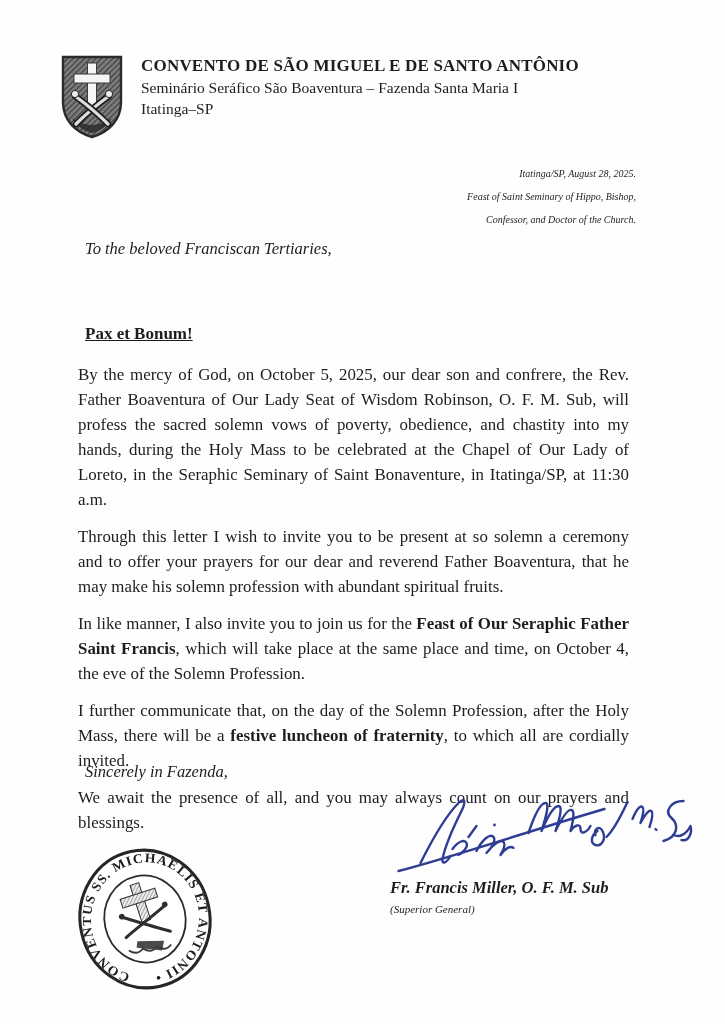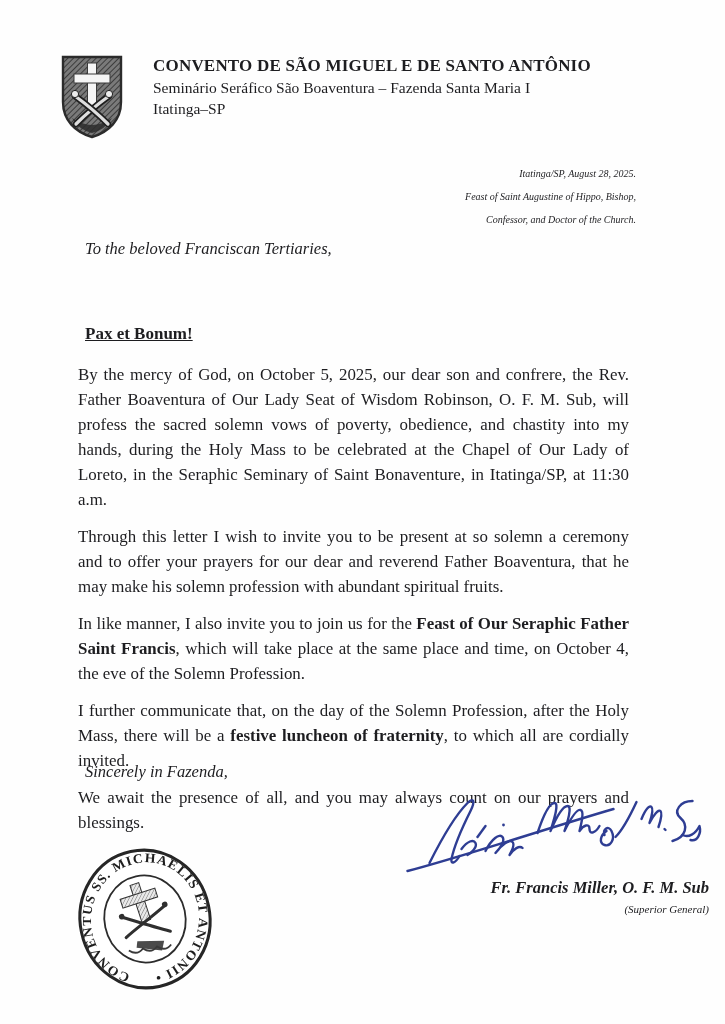--- a/index.html
+++ b/index.html
@@ -5,39 +5,39 @@
   html,body{margin:0;padding:0;background:#ffffff;}
   .page{
     position:relative;
     width:725px;height:1024px;
     background:#fefefe;
     color:#1d1d20;
     font-family:"Liberation Serif","DejaVu Serif",serif;
     overflow:hidden;
   }
   
-  .letterhead{position:absolute;top:54px;left:60px;right:60px;display:flex;gap:29px;align-items:flex-start;}
+  .letterhead{position:absolute;top:54px;left:60px;right:60px;display:flex;gap:17px;align-items:flex-start;}
   .shield{width:64px;height:86px;flex:none;}
   .lh-text{padding-top:1px;}
   .lh-title{font-weight:700;font-size:17px;letter-spacing:.2px;line-height:21px;margin-bottom:2px;}
   .lh-line{font-size:15.5px;line-height:20.5px;}
   
   .dateline{position:absolute;top:162px;right:89px;text-align:right;font-style:italic;font-size:10px;line-height:23px;}
   
   .salutation{position:absolute;top:238px;left:85px;font-style:italic;font-size:16.5px;line-height:22.5px;}
   
   .greeting{position:absolute;top:324px;left:85px;font-weight:700;font-size:17px;text-decoration:underline;}
   
   .body-text{position:absolute;top:362px;left:78px;width:551px;}
   .body-text p{margin:0 0 12px 0;font-size:16.9px;line-height:25px;text-align:justify;}
   .body-text p span.b{font-weight:700;}
   
   .closing{position:absolute;top:762px;left:85px;font-style:italic;font-size:16.5px;}
   
-  .sig-block{position:absolute;top:793px;right:16px;width:310px;text-align:right;}
+  .sig-block{position:absolute;top:793px;right:25px;width:310px;text-align:left;}
   .sig-svg{display:block;width:310px;height:84px;}
   .sig-name{font-weight:700;font-style:italic;font-size:16.5px;line-height:22px;}
   .sig-role{font-style:italic;font-size:11px;line-height:21px;}
   
   .seal{position:absolute;top:846px;left:76px;width:138px;height:146px;transform:rotate(-12deg);}
 </style>
 </head>
 <body>
 
 <div class="page">
@@ -71,21 +71,21 @@
     </svg>
     <div class="lh-text">
       <div class="lh-title">CONVENTO DE SÃO MIGUEL E DE SANTO ANTÔNIO</div>
       <div class="lh-line">Seminário Seráfico São Boaventura – Fazenda Santa Maria I</div>
       <div class="lh-line">Itatinga–SP</div>
     </div>
   </header>
 
   <div class="dateline">
     <div>Itatinga/SP, August 28, 2025.</div>
-    <div>Feast of Saint Augustine of Hippo, Bishop,</div>
+    <div>Feast of Saint Seminary of Hippo, Bishop,</div>
     <div>Confessor, and Doctor of the Church.</div>
   </div>
 
   <div class="salutation">
     <div>To the beloved Franciscan Tertiaries,</div>
   </div>
 
   <div class="greeting">Pax et Bonum!</div>
 
   <div class="body-text">

